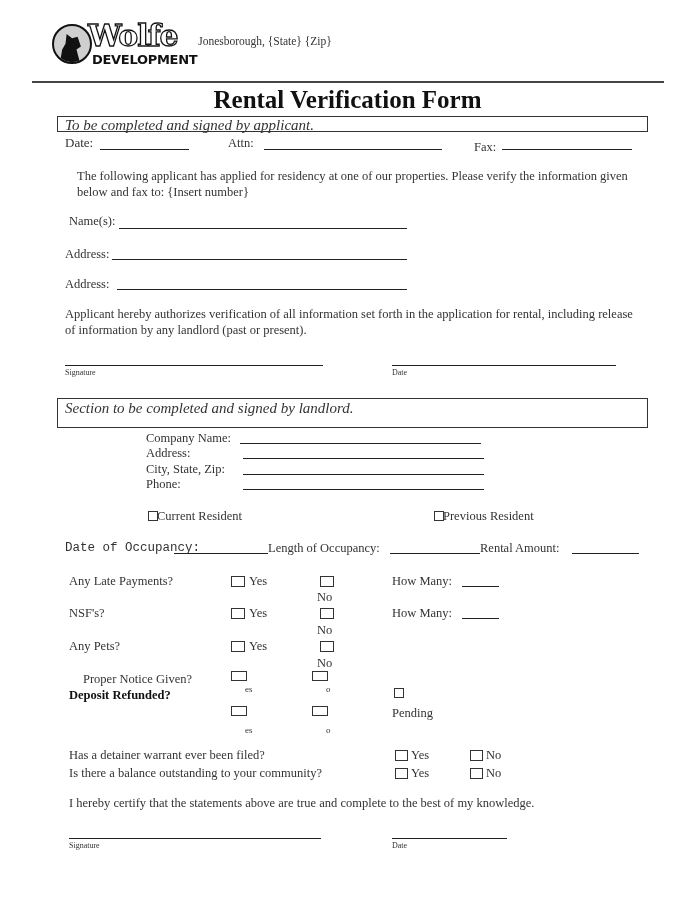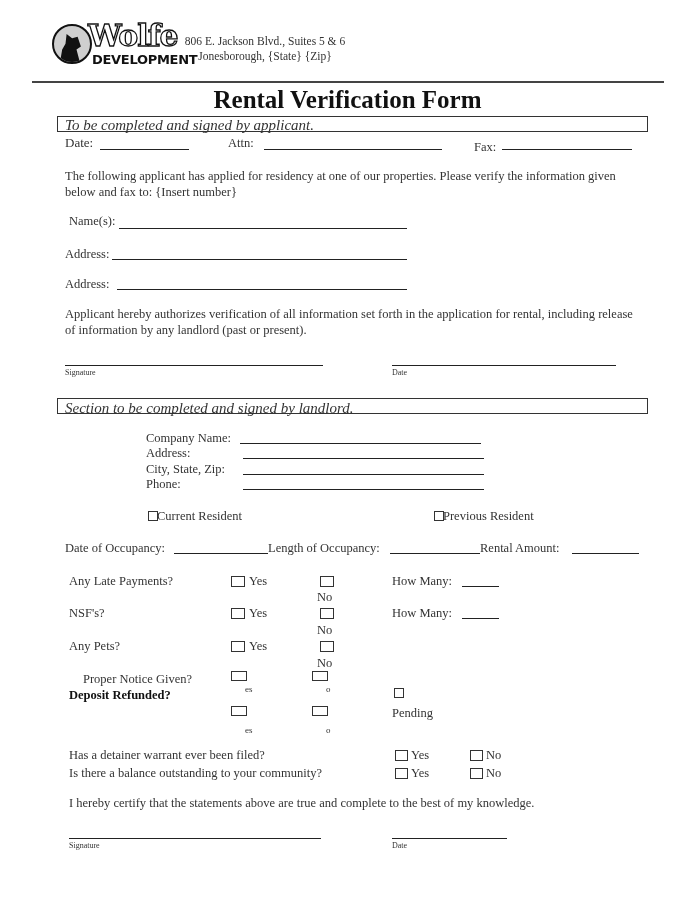--- a/index.html
+++ b/index.html
@@ -36,73 +36,72 @@
 <body>
 
 <div class="logo">
   <div class="logo-circle">
       <div class="logo-wolf"></div>
     </div>
   <div class="logo-word">Wolfe</div>
   <div class="logo-dev">DEVELOPMENT</div>
 </div>
 <div class="addr">
-  <div>806 E. Jackson Blvd., Suites 5 &amp; 6</div>
   <div>Jonesborough, {State} {Zip}</div>
 </div>
 <div class="hr-top"></div>
 
 <div class="title">Rental Verification Form</div>
 
 <div class="section-box" style="top:116px;">
   <span>To be completed and signed by applicant.</span>
 </div>
 
 <div class="abs txt" style="left:65px; top:135px; font-size:13px;">Date:</div>
 <div class="line" style="left:100px; top:149px; width:89px;"></div>
 <div class="abs txt" style="left:228px; top:136px;">Attn:</div>
 <div class="line" style="left:264px; top:149px; width:178px;"></div>
 <div class="abs txt" style="left:474px; top:140px;">Fax:</div>
 <div class="line" style="left:502px; top:149px; width:130px;"></div>
 
-<div class="para" style="top:169px;">The following applicant has applied for residency at one of our properties. Please verify the information given below and fax to: {Insert number}</div>
+<div class="para" style="top:169px;margin-left:12px;">The following applicant has applied for residency at one of our properties. Please verify the information given below and fax to: {Insert number}</div>
 
 <div class="abs txt" style="left:69px; top:214px;">Name(s):</div>
 <div class="line" style="left:119px; top:228px; width:288px;"></div>
 <div class="abs txt" style="left:65px; top:247px;">Address:</div>
 <div class="line" style="left:112px; top:259px; width:295px;"></div>
 <div class="abs txt" style="left:65px; top:277px;">Address:</div>
 <div class="line" style="left:117px; top:289px; width:290px;"></div>
 
 <div class="para" style="top:307px;">Applicant hereby authorizes verification of all information set forth in the application for rental, including release of information by any landlord (past or present).</div>
 
 <div class="line" style="left:65px; top:365px; width:258px;"></div>
 <div class="abs tiny" style="left:65px; top:368px;">Signature</div>
 <div class="line" style="left:392px; top:365px; width:224px;"></div>
 <div class="abs tiny" style="left:392px; top:368px;">Date</div>
 
-<div class="section-box" style="top:398px; height:16px;">
+<div class="section-box" style="top:398px; height:30px;">
   <span style="top:1px;">Section to be completed and signed by landlord.</span>
 </div>
 
 <div class="abs txt" style="left:146px; top:431px;">Company Name:</div>
 <div class="line" style="left:240px; top:443px; width:241px;"></div>
 <div class="abs txt" style="left:146px; top:446px;">Address:</div>
 <div class="line" style="left:243px; top:458px; width:241px;"></div>
 <div class="abs txt" style="left:146px; top:462px;">City, State, Zip:</div>
 <div class="line" style="left:243px; top:474px; width:241px;"></div>
 <div class="abs txt" style="left:146px; top:477px;">Phone:</div>
 <div class="line" style="left:243px; top:489px; width:241px;"></div>
 
 <div class="cb sm" style="left:148px; top:511px;"></div>
 <div class="abs txt" style="left:157px; top:509px;">Current Resident</div>
 <div class="cb sm" style="left:434px; top:511px;"></div>
 <div class="abs txt" style="left:443px; top:509px;">Previous Resident</div>
 
-<div class="abs txt" style="left:65px; top:541px;">Date of Occupancy:</div>
+<div class="abs txt" style="left:65px; top:541px;font-family:Liberation Mono, monospace;">Date of Occupancy:</div>
 <div class="line" style="left:174px; top:553px; width:94px;"></div>
 <div class="abs txt" style="left:268px; top:541px;text-align:right;">Length of Occupancy:</div>
 <div class="line" style="left:390px; top:553px; width:90px;"></div>
 <div class="abs txt" style="left:480px; top:541px;">Rental Amount:</div>
 <div class="line" style="left:572px; top:553px; width:67px;"></div>
 
 <div class="abs txt" style="left:69px; top:574px;">Any Late Payments?</div>
 <div class="cb" style="left:231px; top:576px; width:14px; height:11px;"></div>
 <div class="abs txt" style="left:249px; top:574px;">Yes</div>
 <div class="cb" style="left:320px; top:576px; width:14px; height:11px;"></div>

